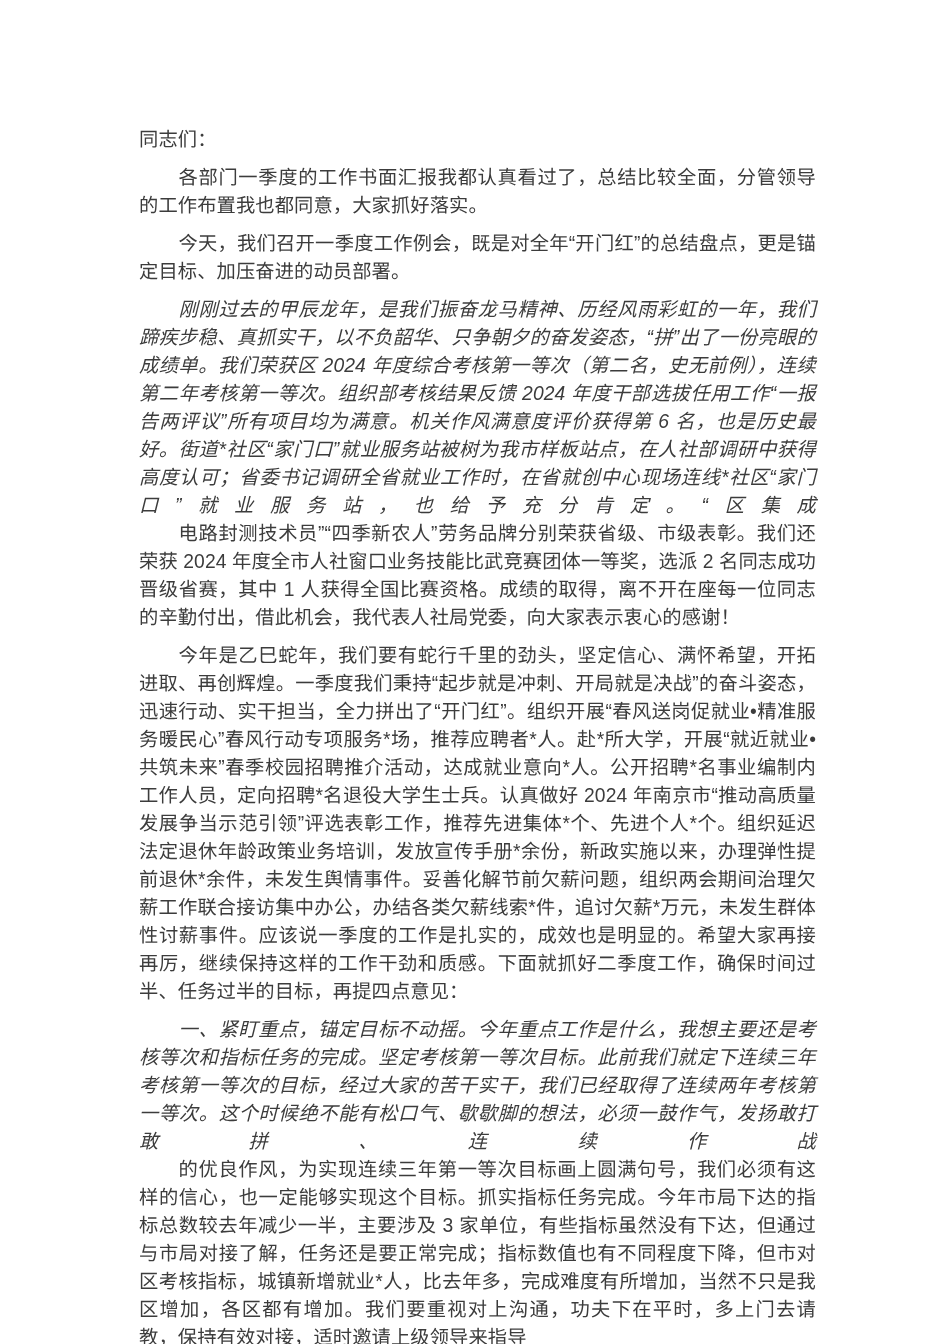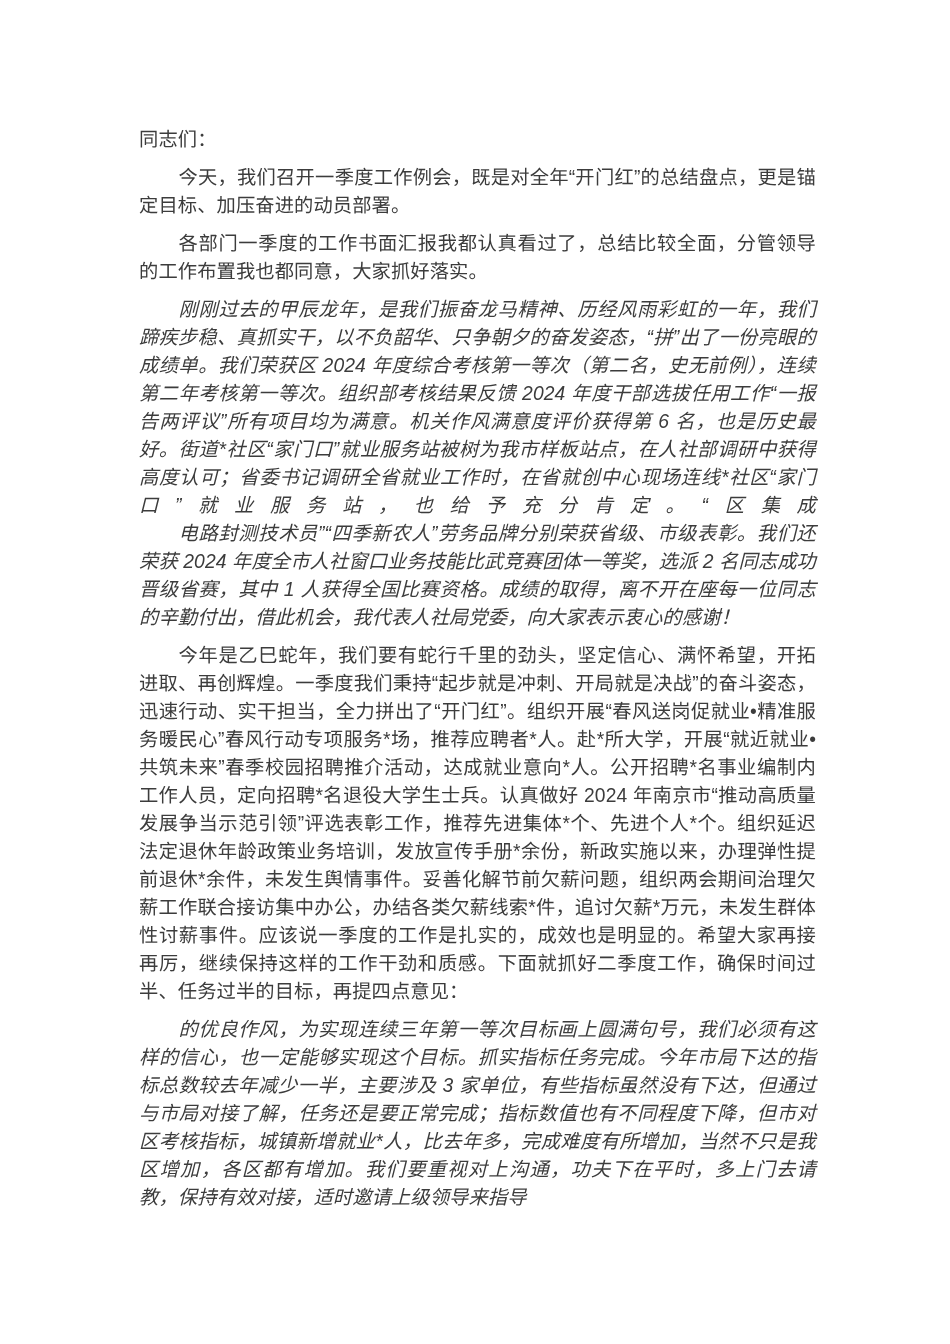--- a/index.html
+++ b/index.html
@@ -57,40 +57,40 @@
     text-align: justify;
     text-justify: inter-character;
     word-break: break-all;
   }
   .seg-last-stretch {
     text-align-last: justify;
     font-style: italic;
   }
   .seg-last-normal {
     text-align-last: left;
-    font-style: italic;
   }
 </style>
 </head>
 <body>
 
 <div class="page">
   <div class="doc-body">
 
     <p class="para noindent">同志们：</p>
 
+    <p class="para indent">各部门一季度的工作书面汇报我都认真看过了，总结比较全面，分管领导的工作布置我也都同意，大家抓好落实。</p>
+
     <p class="para indent">今天，我们召开一季度工作例会，既是对全年“开门红”的总结盘点，更是锚定目标、加压奋进的动员部署。</p>
-
-    <p class="para indent">各部门一季度的工作书面汇报我都认真看过了，总结比较全面，分管领导的工作布置我也都同意，大家抓好落实。</p>
 
     <div class="para indent">
       <span class="seg seg-last-stretch" style="text-align-last: justify;">刚刚过去的甲辰龙年，是我们振奋龙马精神、历经风雨彩虹的一年，我们蹄疾步稳、真抓实干，以不负韶华、只争朝夕的奋发姿态，“拼”出了一份亮眼的成绩单。我们荣获区 2024 年度综合考核第一等次（第二名，史无前例），连续第二年考核第一等次。组织部考核结果反馈 2024 年度干部选拔任用工作“一报告两评议”所有项目均为满意。机关作风满意度评价获得第 6 名，也是历史最好。街道*社区“家门口”就业服务站被树为我市样板站点，在人社部调研中获得高度认可；省委书记调研全省就业工作时，在省就创中心现场连线*社区“家门口”就业服务站，也给予充分肯定。“区集成</span>
       <span class="seg seg-last-normal">电路封测技术员”“四季新农人”劳务品牌分别荣获省级、市级表彰。我们还荣获 2024 年度全市人社窗口业务技能比武竞赛团体一等奖，选派 2 名同志成功晋级省赛，其中 1 人获得全国比赛资格。成绩的取得，离不开在座每一位同志的辛勤付出，借此机会，我代表人社局党委，向大家表示衷心的感谢！</span>
     </div>
 
     <p class="para indent">今年是乙巳蛇年，我们要有蛇行千里的劲头，坚定信心、满怀希望，开拓进取、再创辉煌。一季度我们秉持“起步就是冲刺、开局就是决战”的奋斗姿态，迅速行动、实干担当，全力拼出了“开门红”。组织开展“春风送岗促就业•精准服务暖民心”春风行动专项服务*场，推荐应聘者*人。赴*所大学，开展“就近就业•共筑未来”春季校园招聘推介活动，达成就业意向*人。公开招聘*名事业编制内工作人员，定向招聘*名退役大学生士兵。认真做好 2024 年南京市“推动高质量发展争当示范引领”评选表彰工作，推荐先进集体*个、先进个人*个。组织延迟法定退休年龄政策业务培训，发放宣传手册*余份，新政实施以来，办理弹性提前退休*余件，未发生舆情事件。妥善化解节前欠薪问题，组织两会期间治理欠薪工作联合接访集中办公，办结各类欠薪线索*件，追讨欠薪*万元，未发生群体性讨薪事件。应该说一季度的工作是扎实的，成效也是明显的。希望大家再接再厉，继续保持这样的工作干劲和质感。下面就抓好二季度工作，确保时间过半、任务过半的目标，再提四点意见：</p>
 
     <div class="para indent">
+      <span class="seg seg-last-stretch" style="text-align-last: justify;">一、紧盯重点，锚定目标不动摇。今年重点工作是什么，我想主要还是考核等次和指标任务的完成。坚定考核第一等次目标。此前我们就定下连续三年考核第一等次的目标，经过大家的苦干实干，我们已经取得了连续两年考核第一等次。这个时候绝不能有松口气、歇歇脚的想法，必须一鼓作气，发扬敢打敢拼、连续作战</span>
       <span class="seg seg-last-normal">的优良作风，为实现连续三年第一等次目标画上圆满句号，我们必须有这样的信心，也一定能够实现这个目标。抓实指标任务完成。今年市局下达的指标总数较去年减少一半，主要涉及 3 家单位，有些指标虽然没有下达，但通过与市局对接了解，任务还是要正常完成；指标数值也有不同程度下降，但市对区考核指标，城镇新增就业*人，比去年多，完成难度有所增加，当然不只是我区增加，各区都有增加。我们要重视对上沟通，功夫下在平时，多上门去请教，保持有效对接，适时邀请上级领导来指导</span>
     </div>
 
   </div>
 </div>
 
 </body></html>

